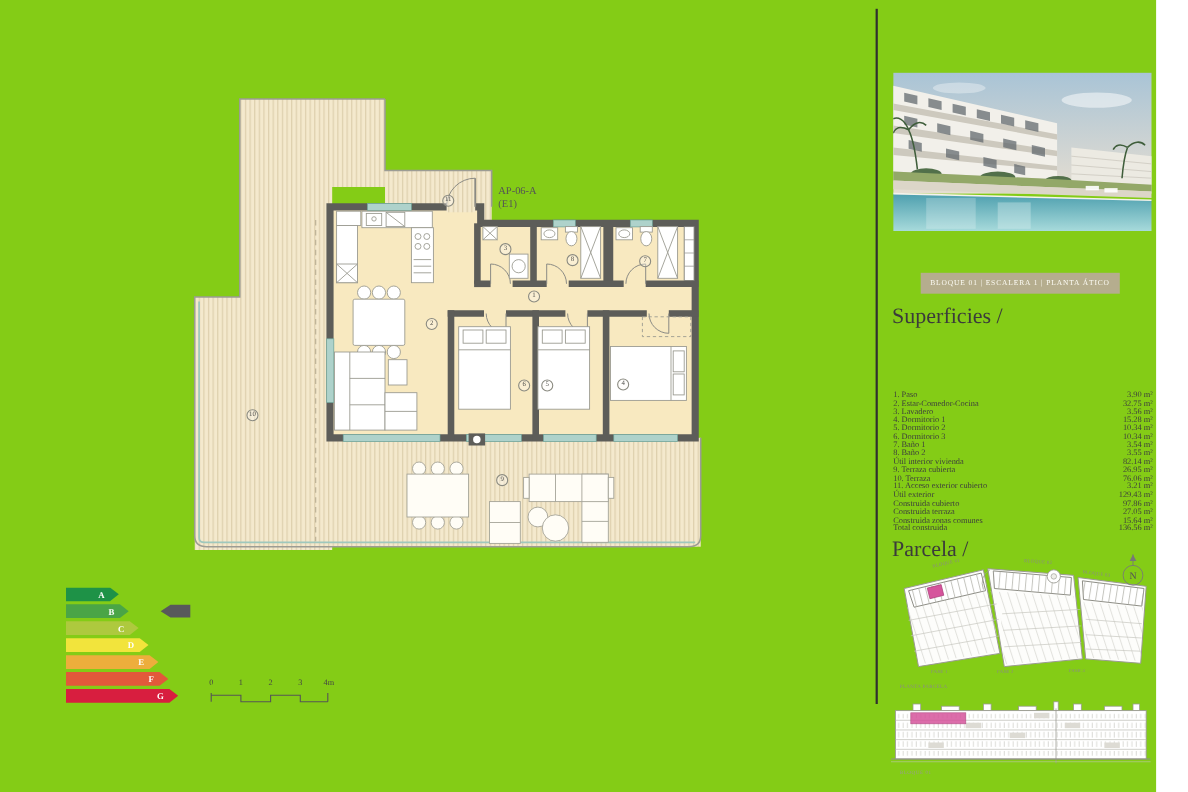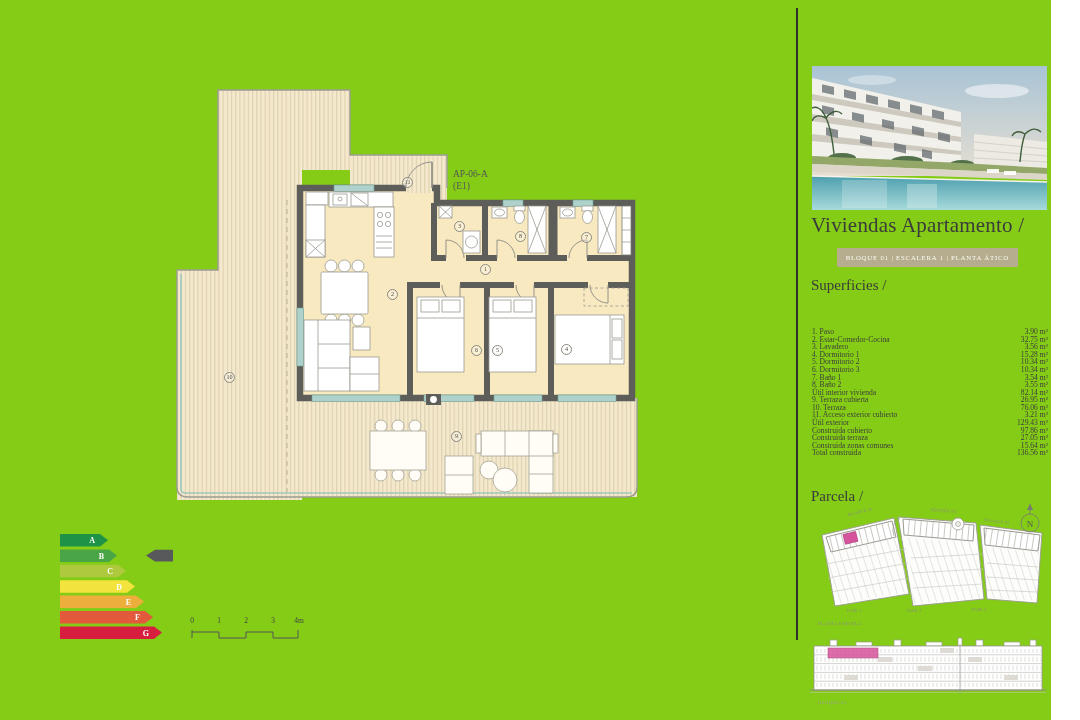--- a/index.html
+++ b/index.html
@@ -12,23 +12,23 @@
           display:flex;align-items:center;justify-content:center;font-size:6.2px;color:#4f4f4b;
           background:rgba(255,253,246,.35);box-sizing:border-box;line-height:1;}
   
   .unit-label{position:absolute;left:453px;top:169px;font-size:9.5px;color:#555;line-height:1.25;}
   
   .divider{position:absolute;left:796px;top:8px;width:2px;height:632px;background:#2f2f2f;}
   
   .title{position:absolute;left:811px;top:213px;font-size:21px;color:#3b3b3b;letter-spacing:.2px;}
   .badge{position:absolute;right:33px;top:248px;height:19px;display:flex;align-items:center;
          padding:0 9px;font-size:6.8px;letter-spacing:.8px;color:#fcfbf4;}
-  .h2{position:absolute;left:811px;font-size:15px;color:#3b3b3b;}
+  .h2{position:absolute;left:811px;font-size:20px;color:#3b3b3b;}
   .sup-rows{position:absolute;left:812px;top:301px;width:236px;height:183px;display:flex;
-            flex-direction:column;justify-content:center;}
+            flex-direction:column;justify-content:flex-end;}
   .srow{display:flex;justify-content:space-between;font-size:7.6px;color:#3d3d3d;line-height:1;}
   .srow .v{text-align:right;margin-left:34px;}
   
   .scalebar{position:absolute;left:186px;top:616px;width:130px;height:26px;}
   .scalebar .tick{position:absolute;top:0;transform:translateX(-50%);font-size:7.5px;color:#444;}
 </style>
 </head>
 <body>
 
 <div class="page">
@@ -310,21 +310,20 @@
     <path d="M0,90 L149,97 L235,102 L235,108 L0,98 Z" fill="#93a868"></path>
     <path d="M0,98 L235,108 L235,114 L0,106 Z" fill="#dcd6c8"></path>
     <rect x="175" y="103" width="12" height="4" fill="#ffffff" opacity="0.9"></rect>
     <rect x="192" y="105" width="12" height="4" fill="#ffffff" opacity="0.9"></rect>
     <path d="M0,110 L235,116 L235,144 L0,144 Z" fill="url(#poolg)"></path>
     <line x1="0" y1="110" x2="235" y2="116" stroke="#f5f3ec" stroke-width="1.5"></line>
     <rect x="30" y="114" width="45" height="28" fill="#ffffff" opacity="0.22"></rect>
     <rect x="95" y="118" width="30" height="24" fill="#dff1f2" opacity="0.35"></rect>
   </svg>
 
-  <div class="title">Viviendas Apartamento /</div>
 
   <div class="badge" style="background:#b5ad8e">BLOQUE 01  |  ESCALERA 1  |  PLANTA ÁTICO</div>
 
   <div class="h2" style="top:277px">Superficies /</div>
 
   <div class="sup-rows">
     <div class="srow">
         <span>1. Paso</span>
         <span class="v">3.90 m²</span>
       </div>

